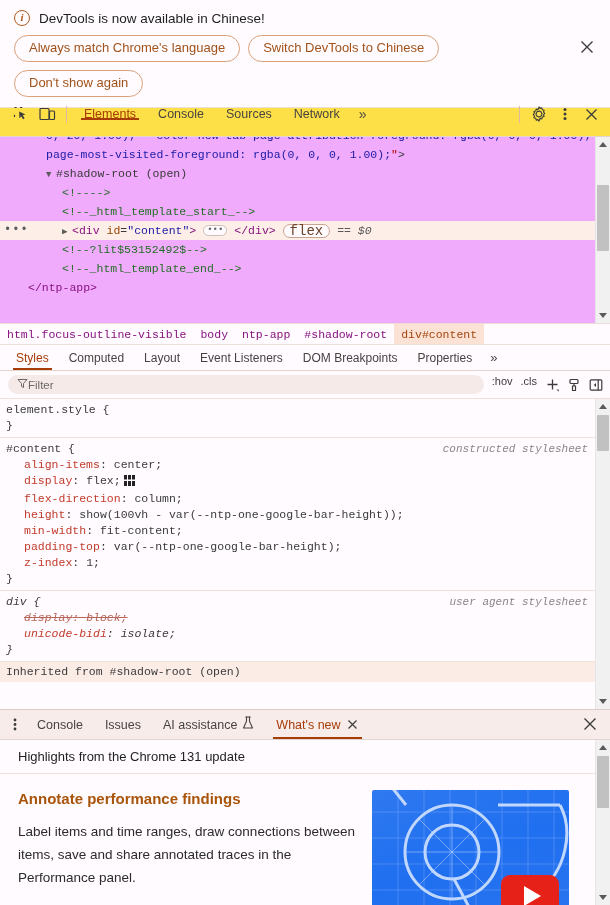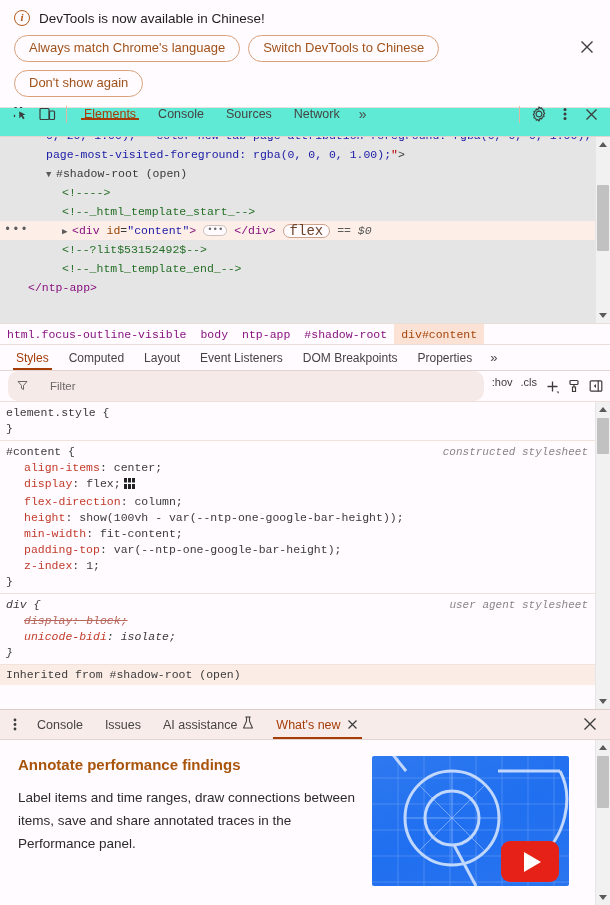--- a/index.html
+++ b/index.html
@@ -46,21 +46,21 @@
   .infobar-close {
     position: absolute; right: 12px; top: 36px;
     width: 22px; height: 22px; cursor: pointer;
     color: #3c3c3c;
   }
   .infobar-close svg { display: block; }
 
   
   .toolbar {
     height: 29px; flex: 0 0 auto;
-    background: #5eead4;
+    background: #fde047;
     border-bottom: 1px solid #e2d4d0;
     display: flex; align-items: center;
     padding: 0 6px 16px 8px;
     position: relative;
   }
   .tb-icon { width: 26px; height: 24px; display: flex; align-items: center; justify-content: center; cursor: pointer; color: #3b3b3b; }
   .tb-sep { width: 1px; height: 17px; background: #e0b9a6; margin: 0 6px; }
   .tabs { display: flex; align-items: center; height: 100%; }
   .tab {
     height: 100%; display: flex; align-items: center;
@@ -70,21 +70,21 @@
   .tab.active { color: #a63c06; }
   .tab.active:after {
     content:""; position: absolute; left: 8px; right: 8px; bottom: 0; height: 2px; background: #a63c06;
   }
   .tb-more { font-size: 14px; color: #4a4646; padding: 0 8px; cursor: pointer; }
   .tb-right { margin-left: auto; display: flex; align-items: center; }
 
   
   .dom-pane {
     flex: 0 0 186px;
-    background: #e5e5e5;
+    background: #f0abfc;
     position: relative;
     overflow: hidden;
     font-family: "Liberation Mono", monospace;
     font-size: 11.5px;
     line-height: 19px;
   }
   .dom-scroll { padding: 0; position: relative; }
   .dom-line { white-space: nowrap; padding-left: 6px; height: 19px; position: relative; }
   .dom-line.sel { background: #fdeee7; }
   .ind1 { padding-left: 28px; }
@@ -143,23 +143,23 @@
 
   
   .filterbar {
     flex: 0 0 28px;
     display: flex; align-items: center;
     padding: 0 4px 0 8px;
     background: #fffbff;
     border-bottom: 1px solid #f0dfd9;
   }
   .filter-input {
-    flex: 1 1 auto; height: 30px; border-radius: 10px;
+    flex: 1 1 auto; height: 19px; border-radius: 10px;
     background: #f5eae8; display: flex; align-items: center;
-    padding: 0 9px; gap: 22px; cursor: text; color: #6d6868; font-size: 11.5px;
+    padding: 0 9px; gap: 0; cursor: text; color: #6d6868; font-size: 11.5px;
   }
   .fi-tools { display: flex; align-items: flex-start; gap: 2px; padding-left: 5px; }
   .fi-txt { font-size: 11px; color: #3d3a3a; padding: 0 3px; cursor: pointer; }
   .fi-ic { width: 20px; height: 20px; display: flex; align-items: center; justify-content: center; cursor: pointer; color: #3d3a3a; }
 
   
   .styles-pane {
     flex: 1 1 auto;
     background: #fffbff;
     overflow: hidden;
@@ -490,20 +490,21 @@
         </span>
       </div>
       <div class="drawer-close">
         <svg width="20" height="20" viewBox="0 0 20 20">
             <path d="M4.5 4.5 L15.5 15.5 M15.5 4.5 L4.5 15.5" stroke="#3b3b3b" stroke-width="1.4" fill="none"></path>
           </svg>
       </div>
     </div>
 
     <div class="whatsnew" style="height:165px;">
+      <div class="wn-head">Highlights from the Chrome 131 update</div>
       <div class="wn-body">
         <div class="wn-left">
           <div class="wn-title">Annotate performance findings</div>
           <div class="wn-p">Label items and time ranges, draw connections between items, save and share annotated traces in the Performance panel.</div>
 
         </div>
         <div class="wn-thumb">
           <svg class="grid" viewBox="0 0 197 130" preserveAspectRatio="none">
             <g stroke="#ffffff" stroke-width="0.8" fill="none">
               <path d="M0 22h197M0 48h197M0 74h197M0 100h197M0 126h197"></path>

